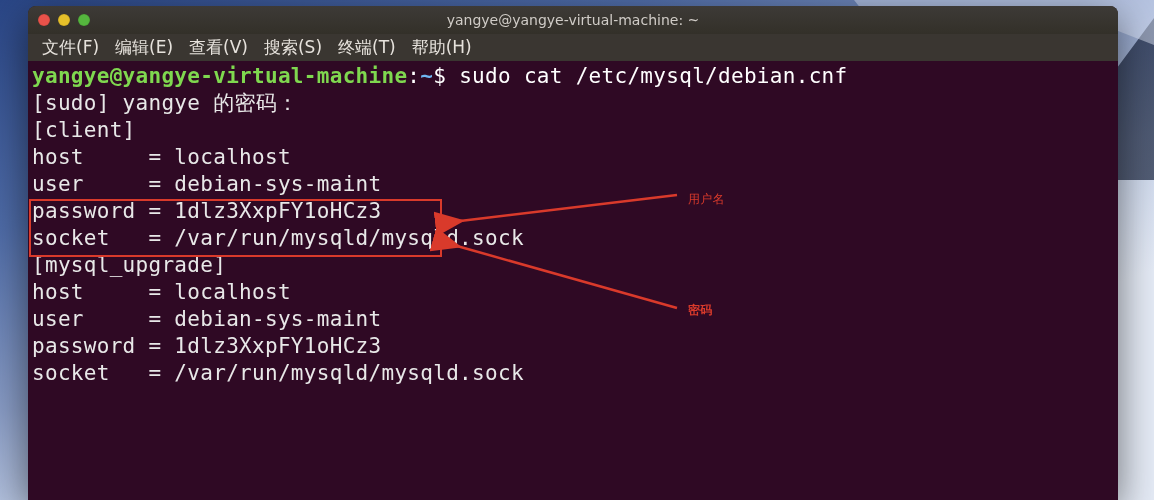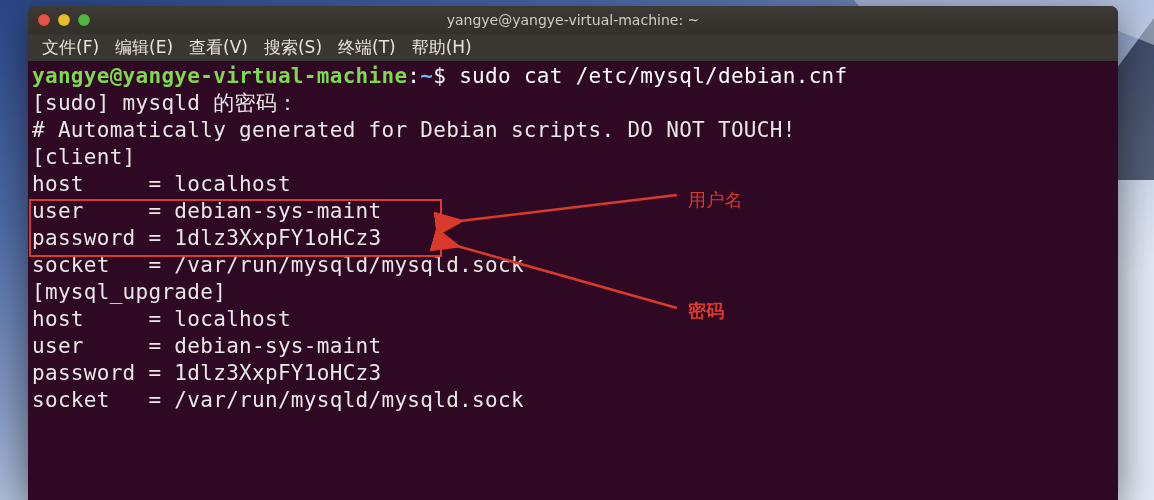--- a/index.html
+++ b/index.html
@@ -100,21 +100,21 @@
     top: 138px;
     width: 413px;
     height: 58px;
     border: 2px solid #d93a2b;
     pointer-events:none;
   }
   .label {
     position:absolute;
     color:#d93a2b;
     font-family:"DejaVu Sans","Microsoft YaHei","SimSun",sans-serif;
-    font-size:18px;
+    font-size:12px;
   }
   .label.user { left: 660px; top: 125px; }
   .label.pass { left: 660px; top: 236px; font-weight: bold; }
 
   svg.arrow { position:absolute; pointer-events:none; overflow:visible; }
 
 </style>
 </head>
 <body>
 
@@ -138,22 +138,21 @@
     <span class="mi">查看(V)</span>
     <span class="mi">搜索(S)</span>
     <span class="mi">终端(T)</span>
     <span class="mi">帮助(H)</span>
   </div>
 
   <div class="terminal">
 
     <div class="row"><span class="prompt-host">yangye@yangye-virtual-machine</span><span class="white">:</span><span class="prompt-path">~</span><span class="white">$</span><span class="cmd"> </span><span class="cmd">sudo cat /etc/mysql/debian.cnf</span></div>
 
-    <div class="row">[sudo] mysqld 的密码：</div>
-    <div class="row"># Automatically generated for Debian scripts. DO NOT TOUCH!</div>
+    <div class="row">[sudo] yangye 的密码：</div>
     <div class="row">[client]</div>
     <div class="row">host     = localhost</div>
     <div class="row">user     = debian-sys-maint</div>
     <div class="row">password = 1dlz3XxpFY1oHCz3</div>
     <div class="row">socket   = /var/run/mysqld/mysqld.sock</div>
     <div class="row">[mysql_upgrade]</div>
     <div class="row">host     = localhost</div>
     <div class="row">user     = debian-sys-maint</div>
     <div class="row">password = 1dlz3XxpFY1oHCz3</div>
     <div class="row">socket   = /var/run/mysqld/mysqld.sock</div>

